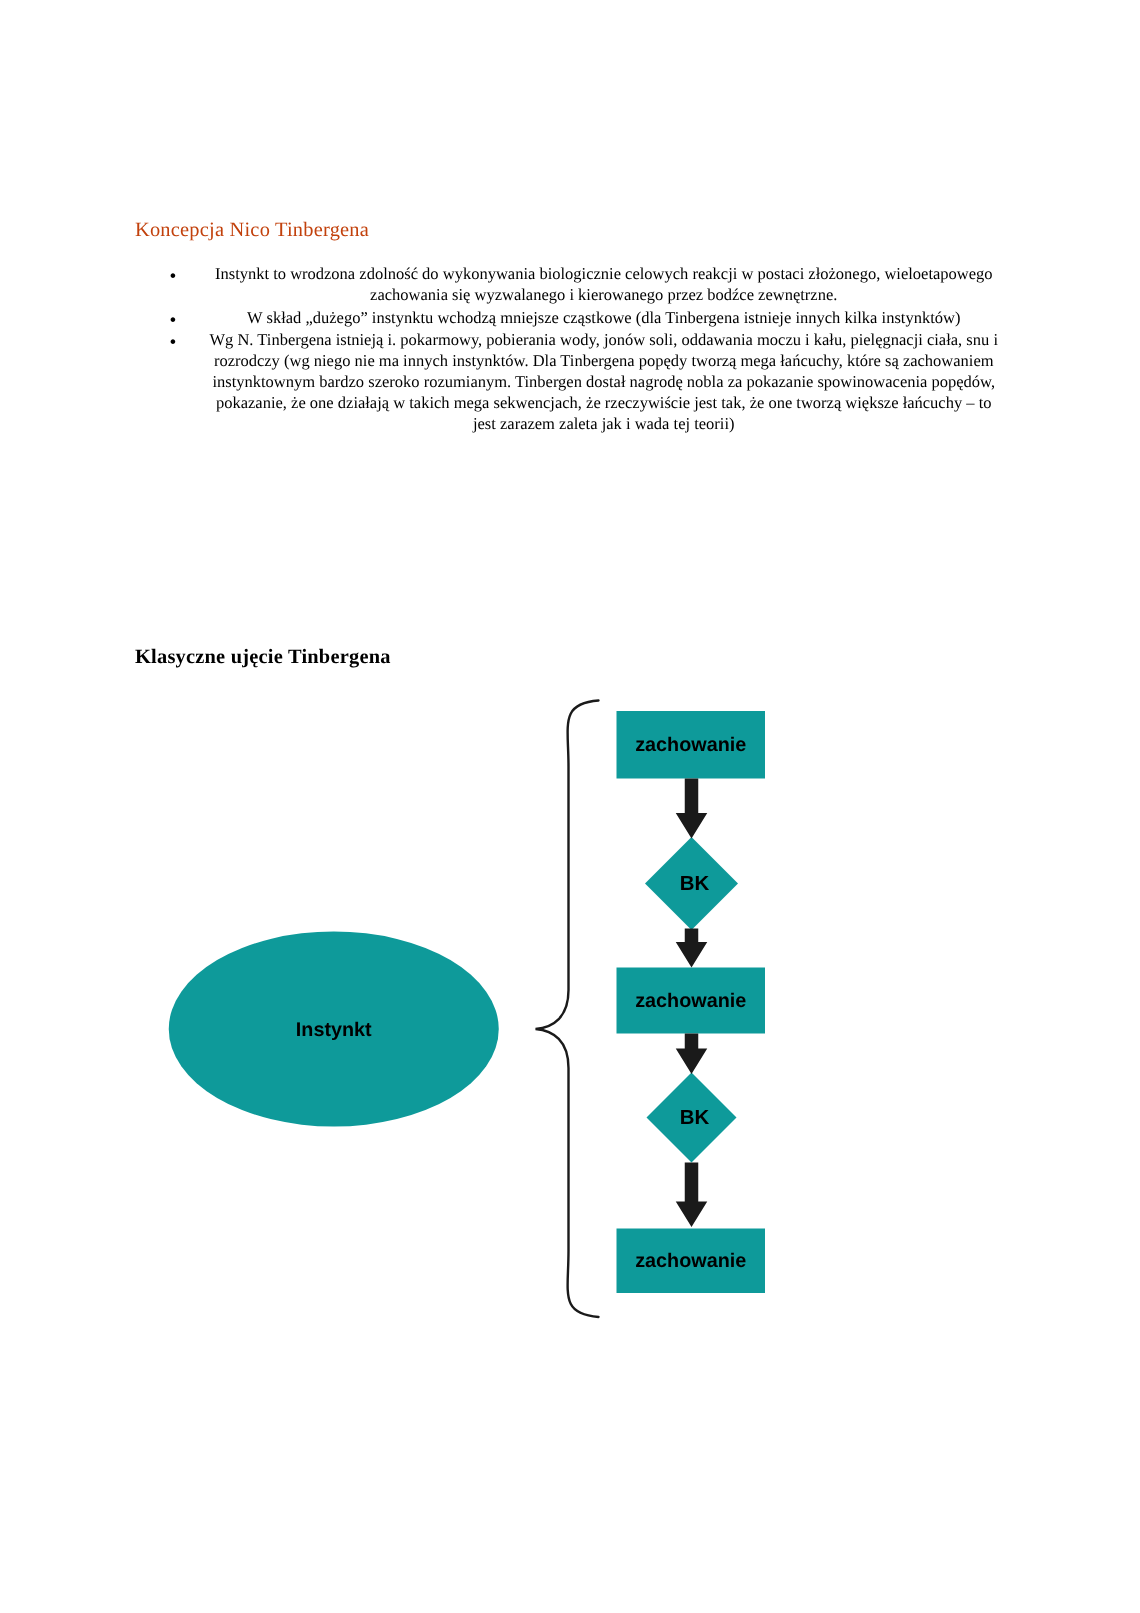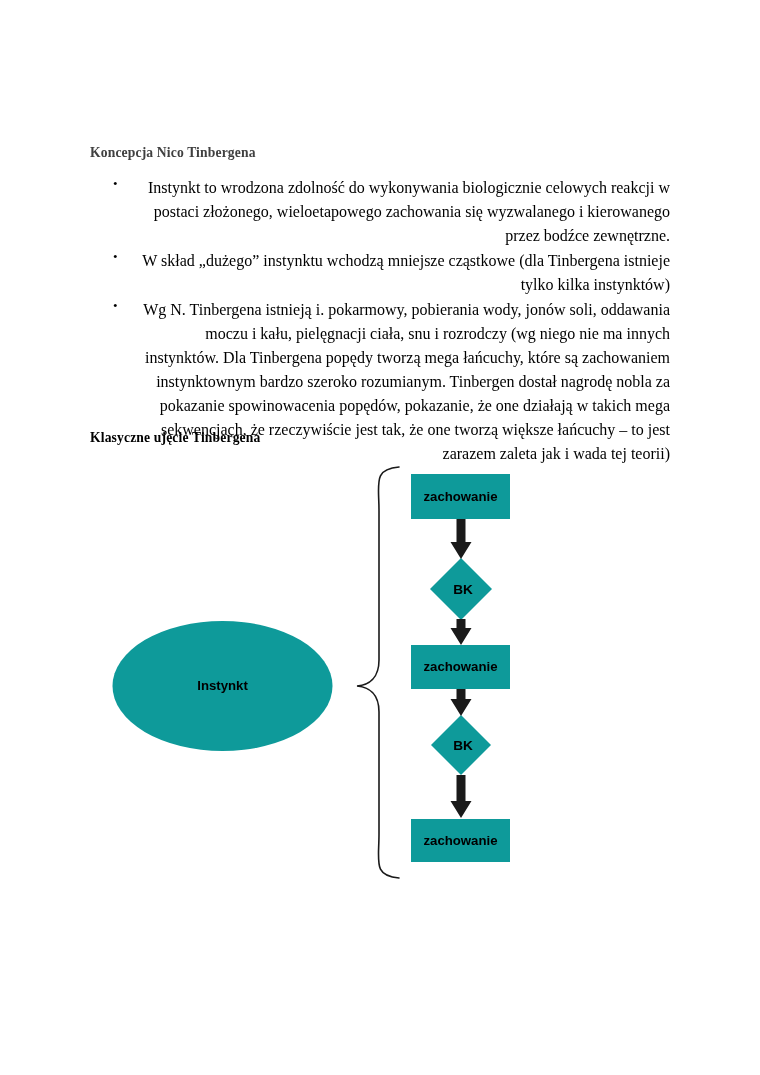--- a/index.html
+++ b/index.html
@@ -27,40 +27,40 @@
   
   .doc-body {
     position: absolute;
     left: 90px;
     top: 143px;
     width: 580px;
   }
 
   .heading {
     font-family: "Liberation Serif", "DejaVu Serif", serif;
-    font-weight: bold;
+    font-weight: normal;
     font-size: 13.6px;
     line-height: 19px;
     letter-spacing: 0.15px;
-    color: #404040;
+    color: #c2410c;
     margin: 0;
   }
 
   .bullet-list {
     list-style: none;
     margin: 14px 0 0 0;
     padding: 0;
   }
   .bullet-item {
     position: relative;
     padding-left: 45px;
-    font-size: 16px;
-    line-height: 24px;
+    font-size: 11px;
+    line-height: 14px;
     margin-bottom: 1px;
-    text-align: right;
+    text-align: center;
   }
   .bullet-item::before {
     content: "\2022";
     position: absolute;
     left: 23px;
     top: -1px;
     font-size: 13px;
     line-height: 18.4px;
   }
   .bullet-item b { font-weight: normal; }
@@ -101,21 +101,21 @@
 </style>
 </head>
 <body>
 
 <div id="page">
 
   <div class="doc-body">
     <div class="heading">Koncepcja Nico Tinbergena</div>
     <ul class="bullet-list">
       <li class="bullet-item" id="b0"><span>Instynkt to wrodzona zdolność do wykonywania biologicznie celowych reakcji w postaci złożonego, wieloetapowego zachowania się wyzwalanego i kierowanego przez bodźce zewnętrzne.</span></li>
-      <li class="bullet-item" id="b1"><span>W skład „dużego” instynktu wchodzą mniejsze cząstkowe (dla Tinbergena istnieje tylko kilka instynktów)</span></li>
+      <li class="bullet-item" id="b1"><span>W skład „dużego” instynktu wchodzą mniejsze cząstkowe (dla Tinbergena istnieje innych kilka instynktów)</span></li>
       <li class="bullet-item" id="b2"><span>Wg N. Tinbergena istnieją i. pokarmowy, pobierania wody, jonów soli, oddawania moczu i kału, pielęgnacji ciała, snu i rozrodczy (wg niego nie ma innych instynktów. Dla Tinbergena popędy tworzą mega łańcuchy, które są zachowaniem instynktownym bardzo szeroko rozumianym. </span><b>Tinbergen dostał nagrodę nobla za pokazanie spowinowacenia popędów, pokazanie, że one działają w takich mega sekwencjach, że rzeczywiście jest tak, że one tworzą większe łańcuchy – to jest zarazem zaleta jak i wada tej teorii</b><span>)</span></li>
     </ul>
   </div>
 
   <div class="heading-2">Klasyczne ujęcie Tinbergena</div>
 
   <div class="diagram">
     <svg width="760" height="1075" viewBox="0 0 760 1075" xmlns="http://www.w3.org/2000/svg">
       <defs></defs>
 

